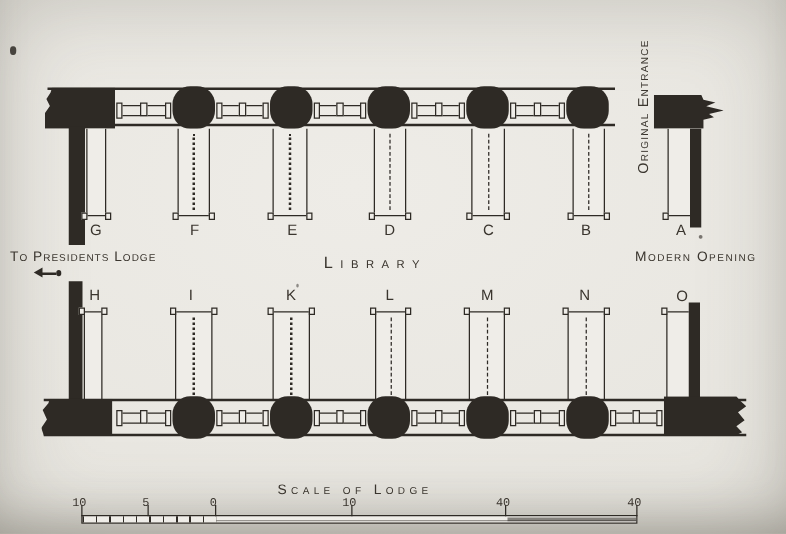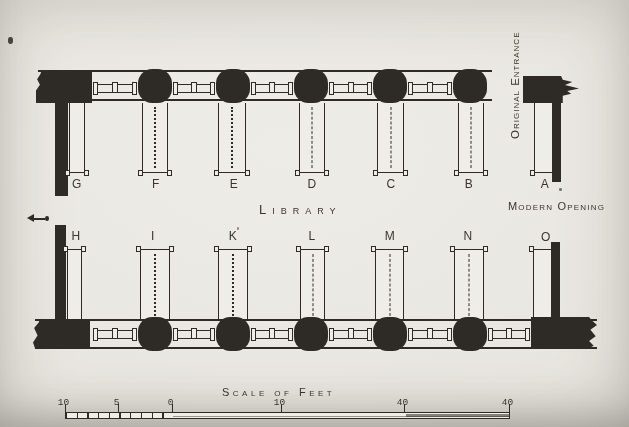--- a/index.html
+++ b/index.html
@@ -166,20 +166,21 @@
   </div>
 
   <div class="bclabel" style="left:77px;top:177px;">G</div>
   <div class="bclabel" style="left:156px;top:177px;">F</div>
   <div class="bclabel" style="left:234px;top:177px;">E</div>
   <div class="bclabel" style="left:312px;top:177px;">D</div>
   <div class="bclabel" style="left:391px;top:177px;">C</div>
   <div class="bclabel" style="left:469px;top:177px;">B</div>
   <div class="bclabel" style="left:545px;top:177px;">A</div>
 
+  <div class="anno" style="left:8px;top:200px;font-size:11px;letter-spacing:.8px;">To Presidents Lodge</div>
   <div class="arrow" style="left:27px;top:214px;">
     <div class="head"></div>
     <div class="line"></div>
     <div class="dot"></div>
   </div>
   <div class="anno" style="left:508px;top:200px;font-size:11px;letter-spacing:1.2px;">Modern Opening</div>
   <div class="anno" style="left:259px;top:202px;font-size:13px;letter-spacing:6px;">Library</div>
   <div class="anno" style="left:509px;top:139px;width:135px;font-size:11.5px;letter-spacing:1px;
        transform:rotate(-90deg);transform-origin:0 0;">Original Entrance</div>
 
@@ -252,21 +253,21 @@
     <div class="pier" style="left:294px;top:317px;"></div>
     <div class="pier" style="left:373px;top:317px;"></div>
     <div class="pier" style="left:453px;top:317px;"></div>
     <div class="solid" style="left:33px;top:319px;width:57px;height:30px;
          clip-path:polygon(12% 0,100% 0,100% 100%,4% 100%,0 78%,8% 55%,2% 30%,10% 12%);"></div>
     <div class="solid" style="left:531px;top:317px;width:66px;height:32px;
          clip-path:polygon(0 0,88% 0,92% 10%,100% 25%,90% 40%,98% 60%,88% 75%,95% 90%,85% 100%,0 100%);"></div>
   </div>
 
   <div>
-    <div class="anno" style="left:222px;top:386px;font-size:11px;letter-spacing:3.5px;">Scale of Feet</div>
+    <div class="anno" style="left:222px;top:386px;font-size:11px;letter-spacing:3.5px;">Scale of Lodge</div>
     <div class="sc-bar">
       <div class="sc-sub"></div>
       <div class="sc-mid"></div>
       <div class="sc-seg"></div>
     </div>
     <div class="sc-tick" style="left:65px;"></div>
     <div class="sc-tick" style="left:118px;"></div>
     <div class="sc-tick" style="left:172px;"></div>
     <div class="sc-tick" style="left:281px;"></div>
     <div class="sc-tick" style="left:404px;"></div>

